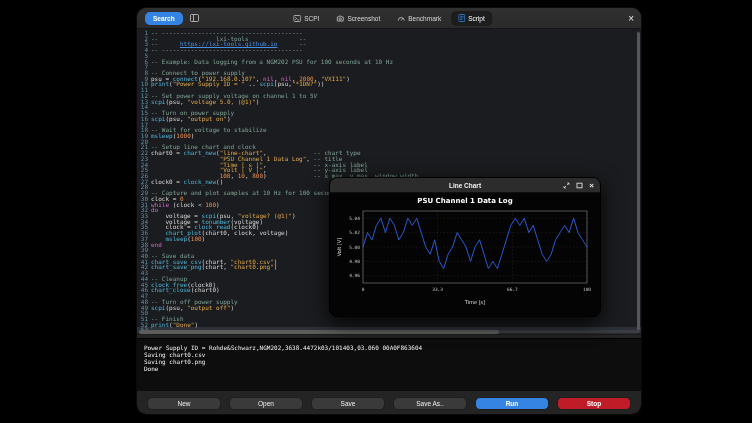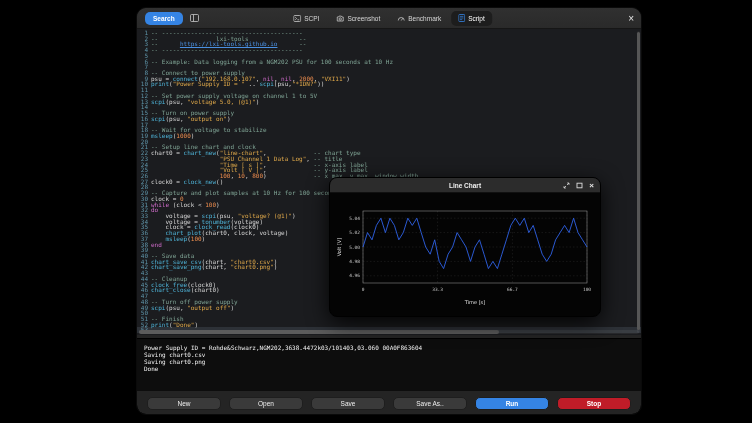--- a/index.html
+++ b/index.html
@@ -385,20 +385,21 @@
           </span>
           <span>
             <svg width="7" height="7" viewBox="0 0 7 7">
                 <rect x="1" y="1.2" width="5" height="4.6" fill="none" stroke="#ddd" stroke-width="0.9"></rect>
               </svg>
           </span>
           <span class="x-glyph">×</span>
         </div>
       </div>
       <div class="chart-body">
+        <div class="chart-title">PSU Channel 1 Data Log</div>
         <svg class="plot-svg" width="264" height="106" viewBox="0 0 264 106">
             <line x1="30.0" y1="4" x2="30.0" y2="76" stroke="#2b2b2b" stroke-width="0.5" stroke-dasharray="1.5 2"></line>
             <line x1="104.6" y1="4" x2="104.6" y2="76" stroke="#2b2b2b" stroke-width="0.5" stroke-dasharray="1.5 2"></line>
             <line x1="179.4" y1="4" x2="179.4" y2="76" stroke="#2b2b2b" stroke-width="0.5" stroke-dasharray="1.5 2"></line>
             <line x1="254.0" y1="4" x2="254.0" y2="76" stroke="#2b2b2b" stroke-width="0.5" stroke-dasharray="1.5 2"></line>
             <line x1="30" y1="68.8" x2="254" y2="68.8" stroke="#2b2b2b" stroke-width="0.5" stroke-dasharray="1.5 2"></line>
             <line x1="30" y1="54.4" x2="254" y2="54.4" stroke="#2b2b2b" stroke-width="0.5" stroke-dasharray="1.5 2"></line>
             <line x1="30" y1="40.0" x2="254" y2="40.0" stroke="#2b2b2b" stroke-width="0.5" stroke-dasharray="1.5 2"></line>
             <line x1="30" y1="25.6" x2="254" y2="25.6" stroke="#2b2b2b" stroke-width="0.5" stroke-dasharray="1.5 2"></line>
             <line x1="30" y1="11.2" x2="254" y2="11.2" stroke="#2b2b2b" stroke-width="0.5" stroke-dasharray="1.5 2"></line>

